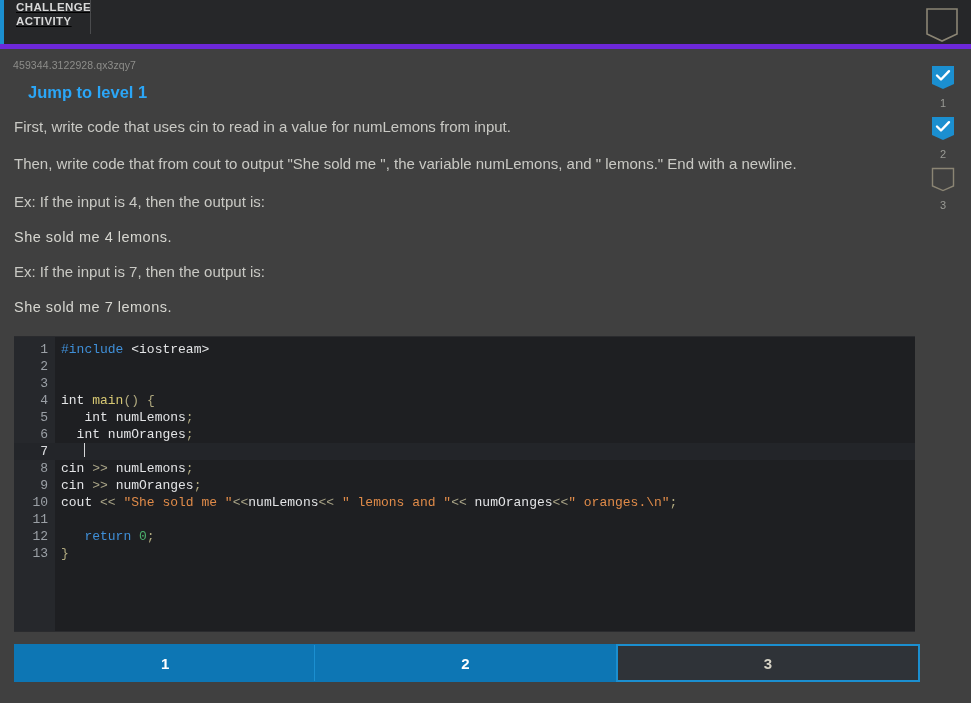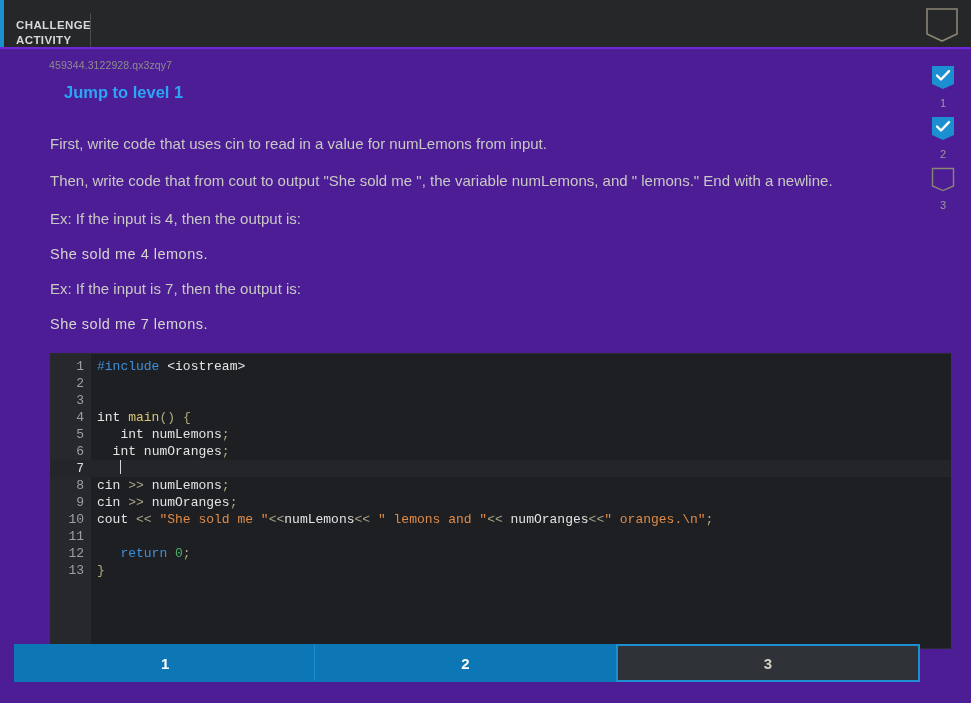--- a/index.html
+++ b/index.html
@@ -8,23 +8,24 @@
     background: #1b1c1e;
     font-family: "Liberation Sans", sans-serif;
     overflow: hidden;
   }
 
   
   .header {
     position: relative;
     height: 49px;
     background: #262729;
-    border-bottom: 2px solid #6d28d9;
-    display: flex;
-    align-items: flex-end;
+    border-bottom: 5px solid #6d28d9;
+    display: flex;
+    align-items: flex-start;
+    text-decoration: underline;
   }
   .header-accent {
     position: absolute;
     left: 0; top: 0; bottom: 0;
     width: 4px;
     background: #1b8fd0;
   }
   .header-kicker {
     margin-left: 16px;
     color: #d8d8d8;
@@ -47,22 +48,21 @@
   }
   .header-flag {
     position: absolute;
     right: 12px; top: 7px;
   }
 
   
   .body-wrap {
     position: relative;
     height: 654px;
-    background: #4c1d95;
-    padding-left: 36px;
+    background: #404040;
   }
 
   .content {
     padding: 10px 0 0 0;
     width: 915px;
   }
 
   .activity-id {
     margin-left: 13px;
     color: #8d8d8a;
@@ -75,21 +75,21 @@
     display: inline-block;
     margin: 12px 16px 0 28px;
     color: #2ba6f7;
     font-size: 16.5px;
     font-weight: bold;
     text-decoration: none;
     cursor: pointer;
   }
 
   .prose {
-    margin: 32px 0 0 14px;
+    margin: 15px 0 0 14px;
     color: #c9c9c4;
     font-size: 15px;
     line-height: 1.35;
   }
   .prose.gap { margin-top: 17px; }
 
   .sample-out {
     margin: 17px 0 0 14px;
     color: #d6d6d0;
     font-size: 14.5px;

